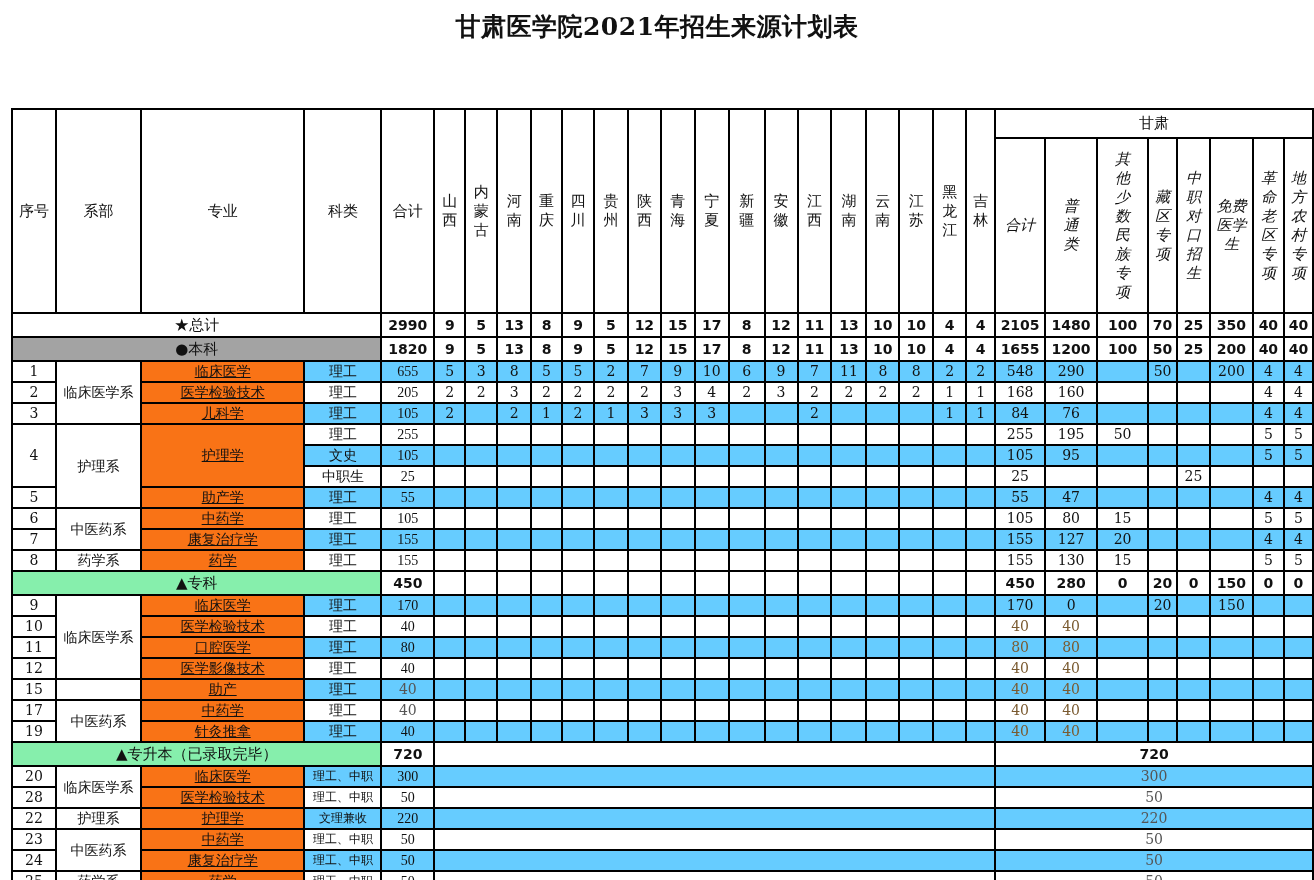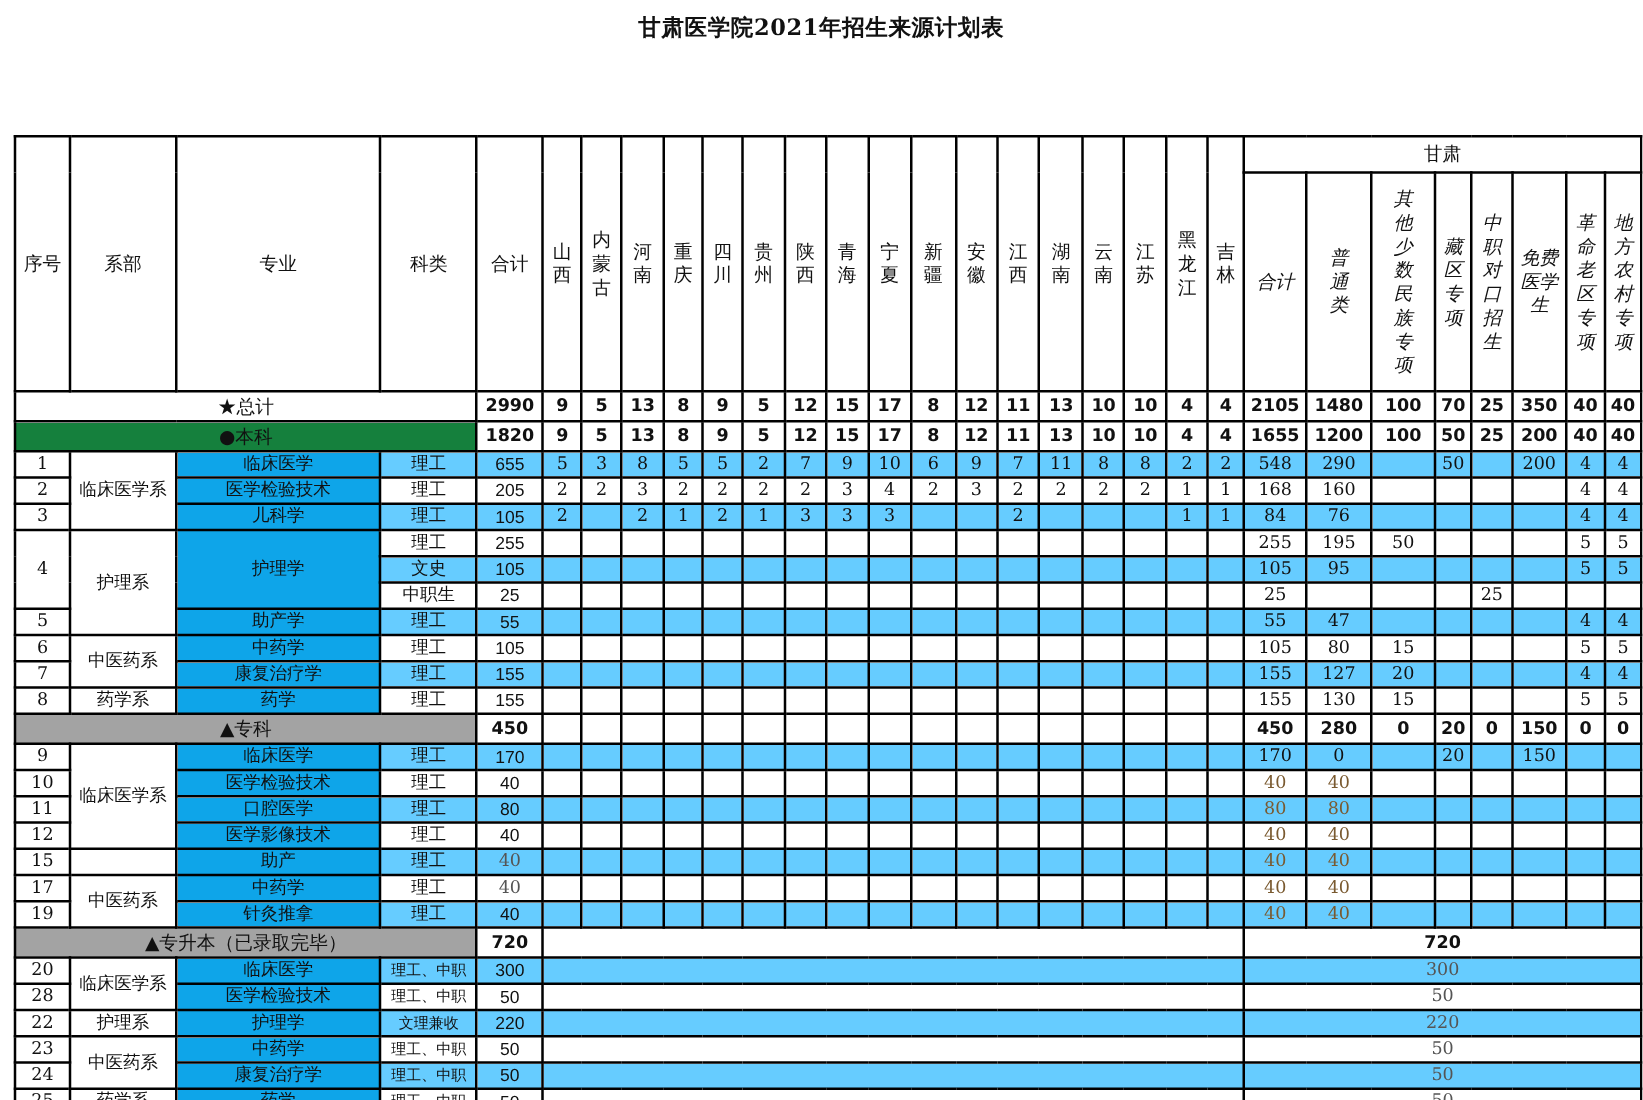--- a/index.html
+++ b/index.html
@@ -1,37 +1,37 @@
 <!DOCTYPE html>
 <html><head>
 <meta charset="utf-8">
 <style>
   html, body { margin:0; padding:0; background:#ffffff; }
   body { width:1314px; height:880px; position:relative; overflow:hidden;
          font-family:"DejaVu Serif","Liberation Serif",serif; color:#111; }
   .title { position:absolute; top:10px; left:0; width:1314px; text-align:center;
-           font-size:18px; font-weight:bold; letter-spacing:0.5px; }
+           font-size:25px; font-weight:bold; letter-spacing:0.5px; }
   table.plan { position:absolute; left:11px; top:108px; border-collapse:collapse;
                table-layout:fixed; border:2px solid #000; }
   table.plan td, table.plan th { border:2px solid #000; padding:0; text-align:center;
                vertical-align:middle; font-size:15px; line-height:17px; overflow:hidden;
                white-space:nowrap; font-weight:normal; }
   table.plan tr.hdr-top td { height:27px; }
   table.plan tr.hdr td { height:141px;font-style:italic; }
   .vert { white-space:normal !important; word-break:break-all; line-height:19px !important;
           font-size:15px; padding:0 2px !important; }
   tr.data td { height:19px; font-size:14px; line-height:17px; }
   tr.sum td { height:22px; font-size:14px; font-weight:bold; font-family:"DejaVu Sans","Liberation Sans",sans-serif; }
   tr.sum td.lbl { font-weight:normal; font-family:"DejaVu Serif","Liberation Serif",serif; font-size:15px; }
   td.num { font-family:"DejaVu Serif","Liberation Serif",serif; }
-  td.tot { font-weight:bold; font-family:Liberation Sans, sans-serif; font-size:14px; }
+  td.tot { font-weight:bold; font-family:Liberation Serif, serif; font-size:14px; }
   .blue { background:#66ccff; }
-  .peach { background:#0ea5e9; }
-  .pink { background:#15803d; }
-  .green { background:#a3a3a3; }
+  .peach { background:#f97316;text-decoration:underline; }
+  .pink { background:#a3a3a3; }
+  .green { background:#86efac; }
   .white { background:#ffffff; }
   td.ktype-small { font-size:12px !important; }
   td.brown { color:#7a5a30; }
   td.grey { color:#555; }
 </style>
 </head>
 <body>
 
 <div class="title">甘肃医学院2021年招生来源计划表</div>
 

